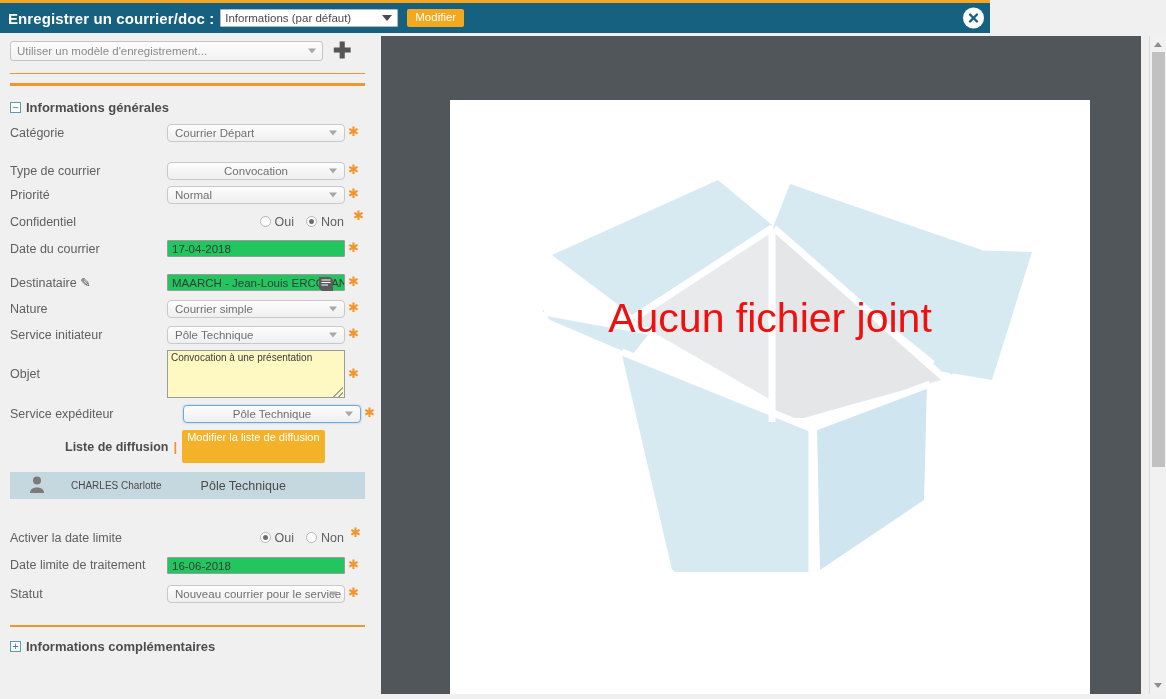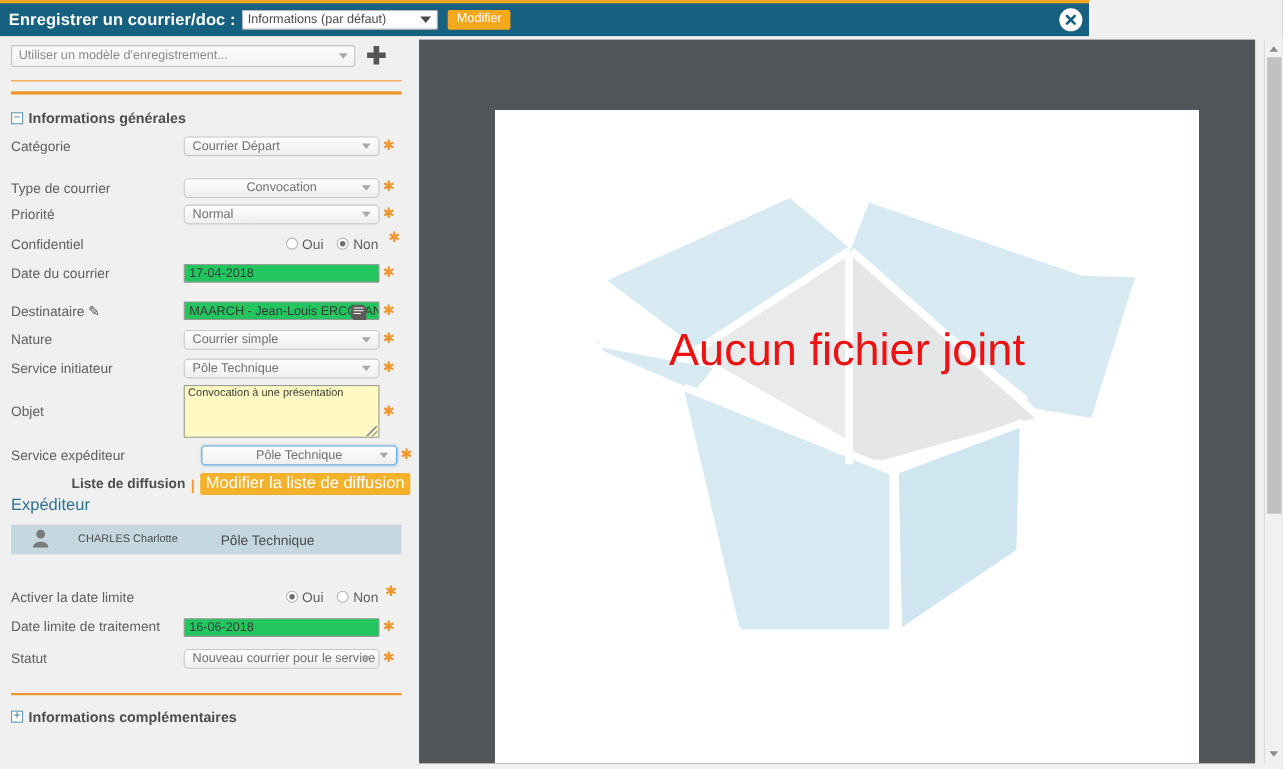--- a/index.html
+++ b/index.html
@@ -241,22 +241,22 @@
     margin-top: 6px; padding-left: 10px;
   }
   #diffusion-label {
     font-weight: bold; font-size: 12.5px; color: #4d4d4d;
     margin-left: 55px;
   }
   #diffusion-sep { color: #f1962d; margin: 0 5px; font-weight: bold; }
   #diffusion-btn {
     background: #f3b229;
     color: #ffffff;
-    font-size: 15px;
-    padding: 2px 5px 3px 5px;
+    font-size: 11px;
+    padding: 2px 5px 20px 5px;
     border-radius: 2px;
     cursor: pointer;
     line-height: 1;
   }
   #expediteur-title {
     color: #2f6f8f;
     font-size: 15px;
     margin: 1px 0 0 10px;
   }
   #expediteur-row {
@@ -479,21 +479,20 @@
       <span class="star">✱</span>
     </div>
   </div>
 
   <div id="diffusion-row">
     <span id="diffusion-label">Liste de diffusion</span>
     <span id="diffusion-sep">|</span>
     <span id="diffusion-btn">Modifier la liste de diffusion</span>
   </div>
 
-  <div id="expediteur-title">Expéditeur</div>
 
   <div id="expediteur-row">
     <span id="exp-avatar">
       <svg width="16" height="17" viewBox="0 0 16 17">
         <circle cx="8" cy="4.6" r="4" fill="#7b7b7b"></circle>
         <path d="M1 17 C1 9.8 15 9.8 15 17 Z" fill="#7b7b7b"></path>
       </svg>
     </span>
     <span id="exp-name">CHARLES Charlotte</span>
     <span id="exp-service">Pôle Technique</span>

